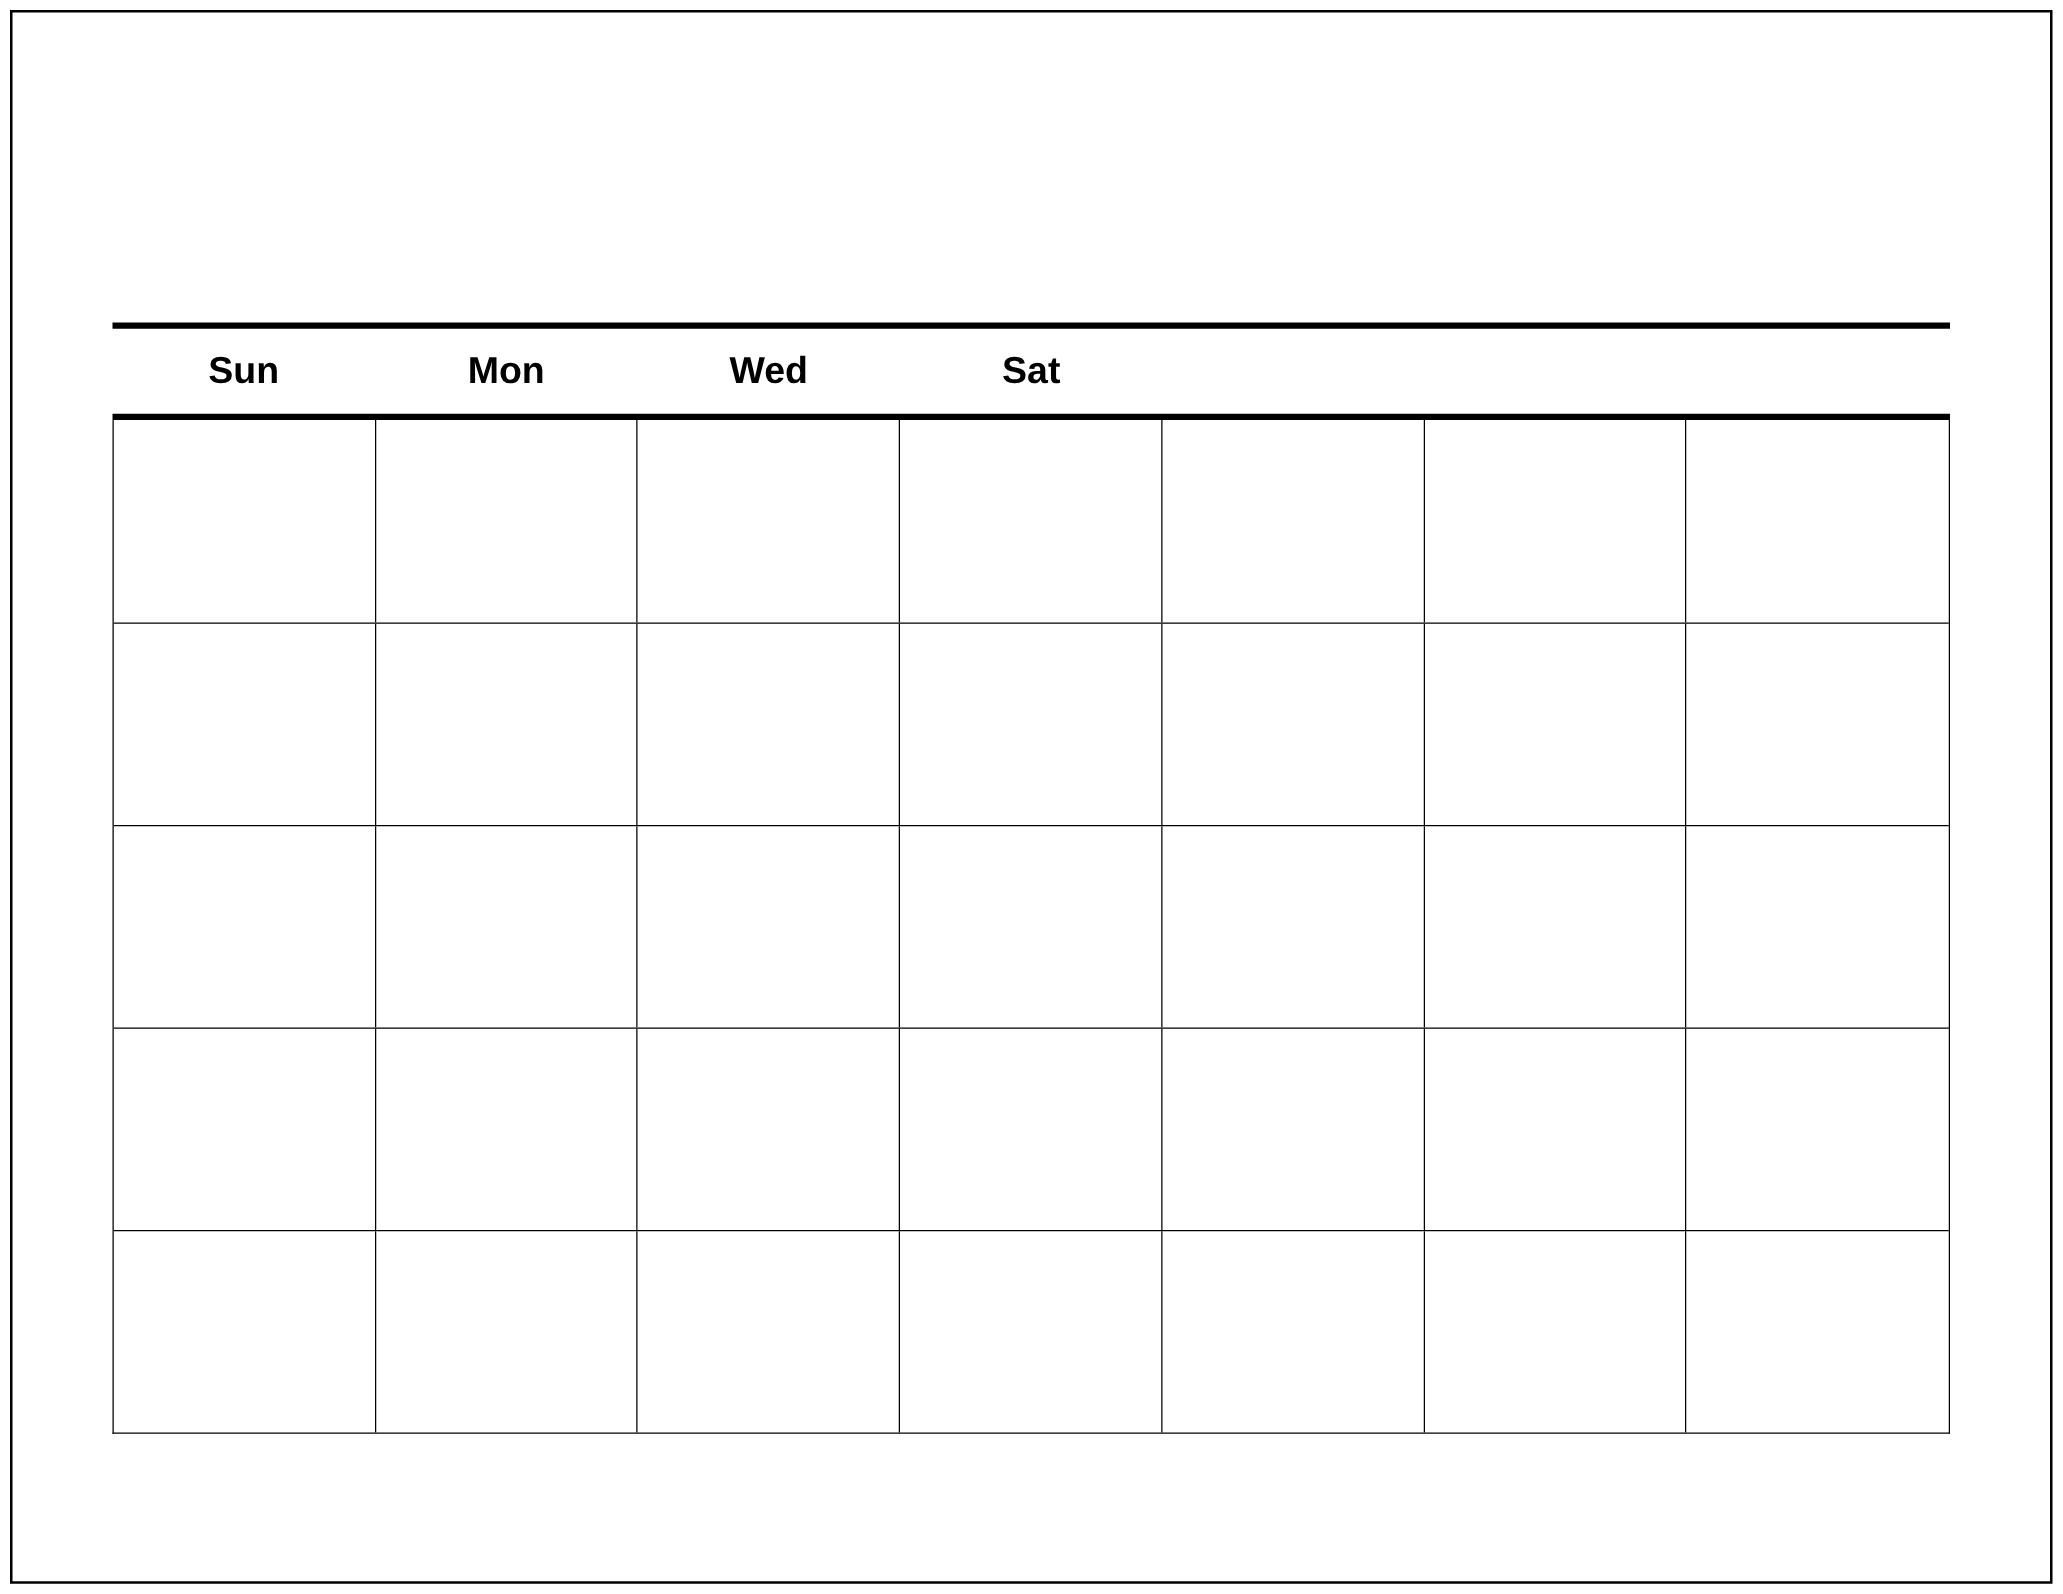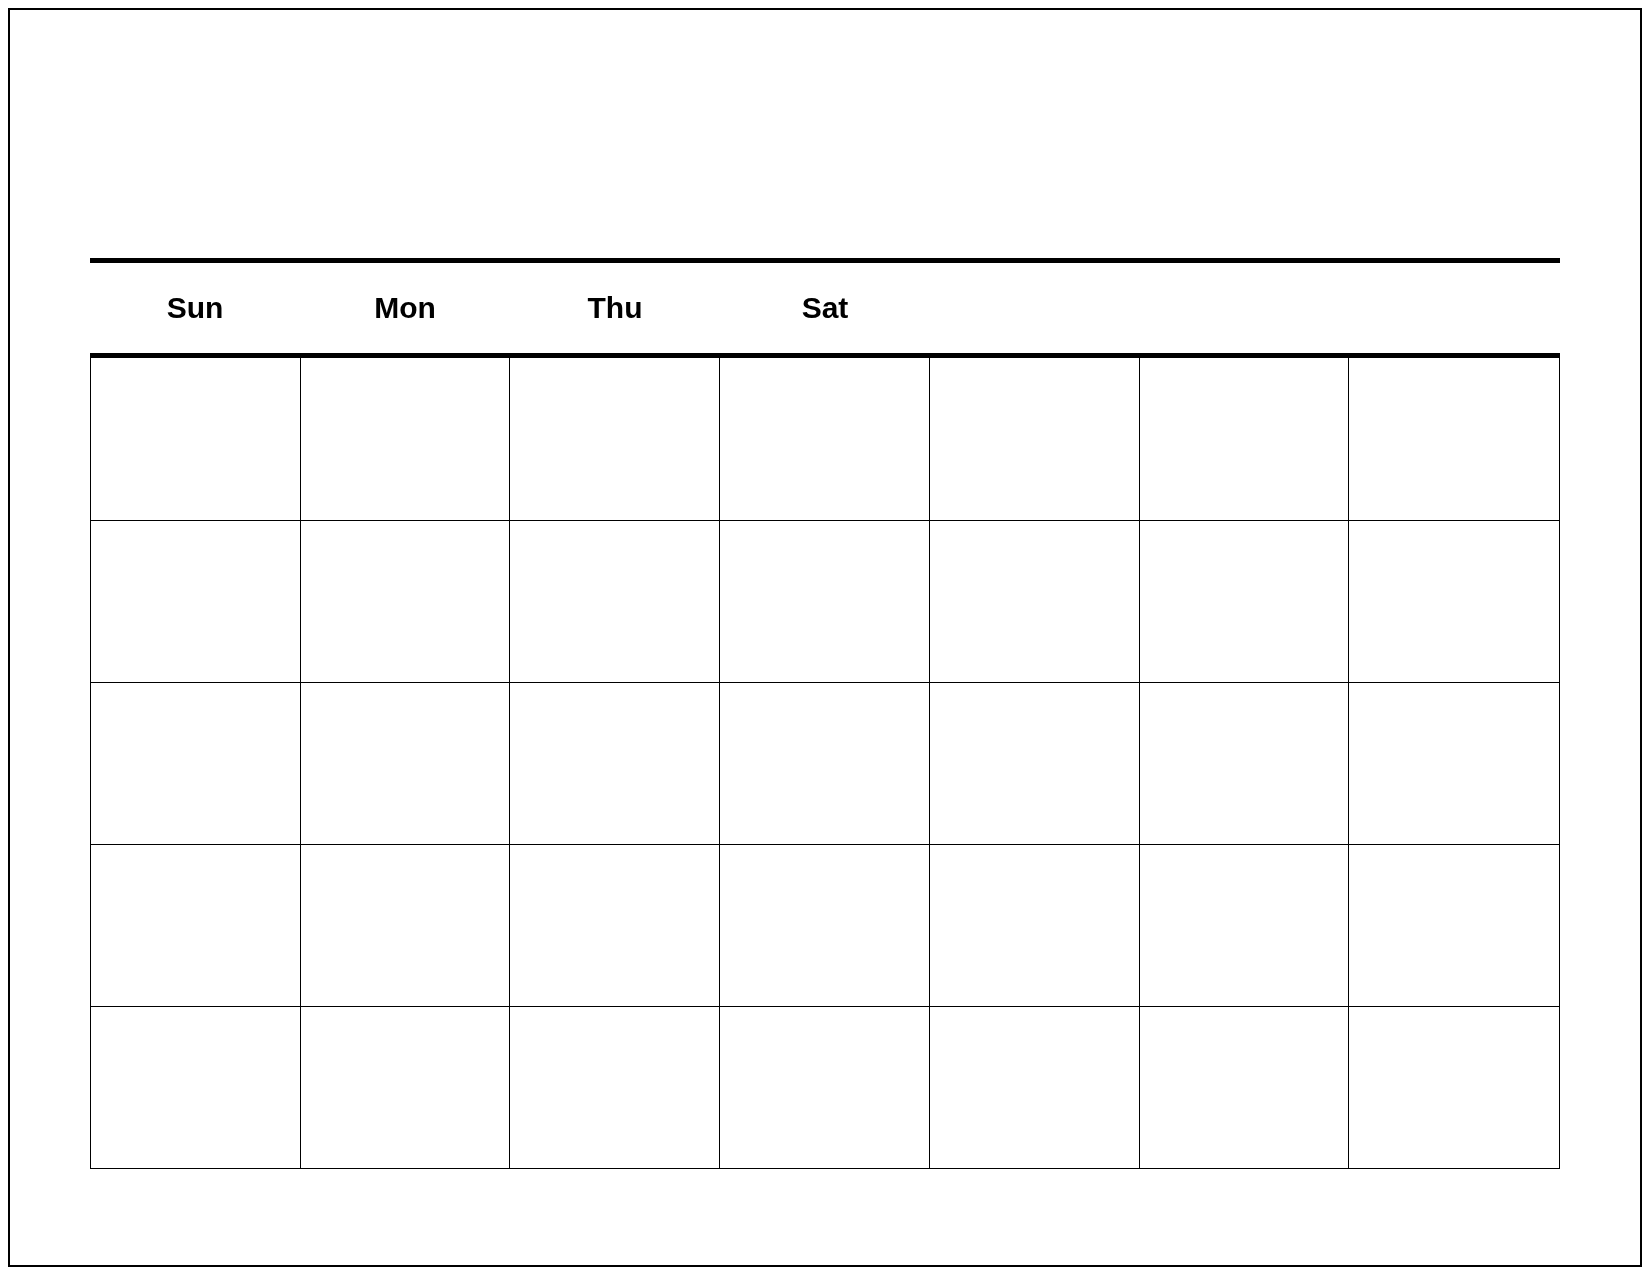--- a/index.html
+++ b/index.html
@@ -26,21 +26,21 @@
       position: absolute;
       left: 80px;
       right: 80px;
       top: 248px;
     }
     .header-bar {
       border-top: 5px solid #000;
       border-bottom: 5px solid #000;
       display: grid;
       grid-template-columns: repeat(7, 1fr);
-      height: 100px;
+      height: 78px;
     }
     .day-header {
       display: flex;
       align-items: center;
       justify-content: center;
       font-size: 30px;
       font-weight: bold;
       color: #000;
     }
     .calendar-grid {
@@ -65,21 +65,21 @@
     }
   </style>
 </head>
 <body>
 
 <div class="page-frame">
   <div class="calendar-container">
     <div class="header-bar">
       <div class="day-header">Sun</div>
       <div class="day-header">Mon</div>
-      <div class="day-header">Thu</div>
+      <div class="day-header">Wed</div>
       <div class="day-header">Sat</div>
     </div>
     <div class="calendar-grid">
       <div class="week-row">
         <div class="day-cell"></div>
         <div class="day-cell"></div>
         <div class="day-cell"></div>
         <div class="day-cell"></div>
         <div class="day-cell"></div>
         <div class="day-cell"></div>

